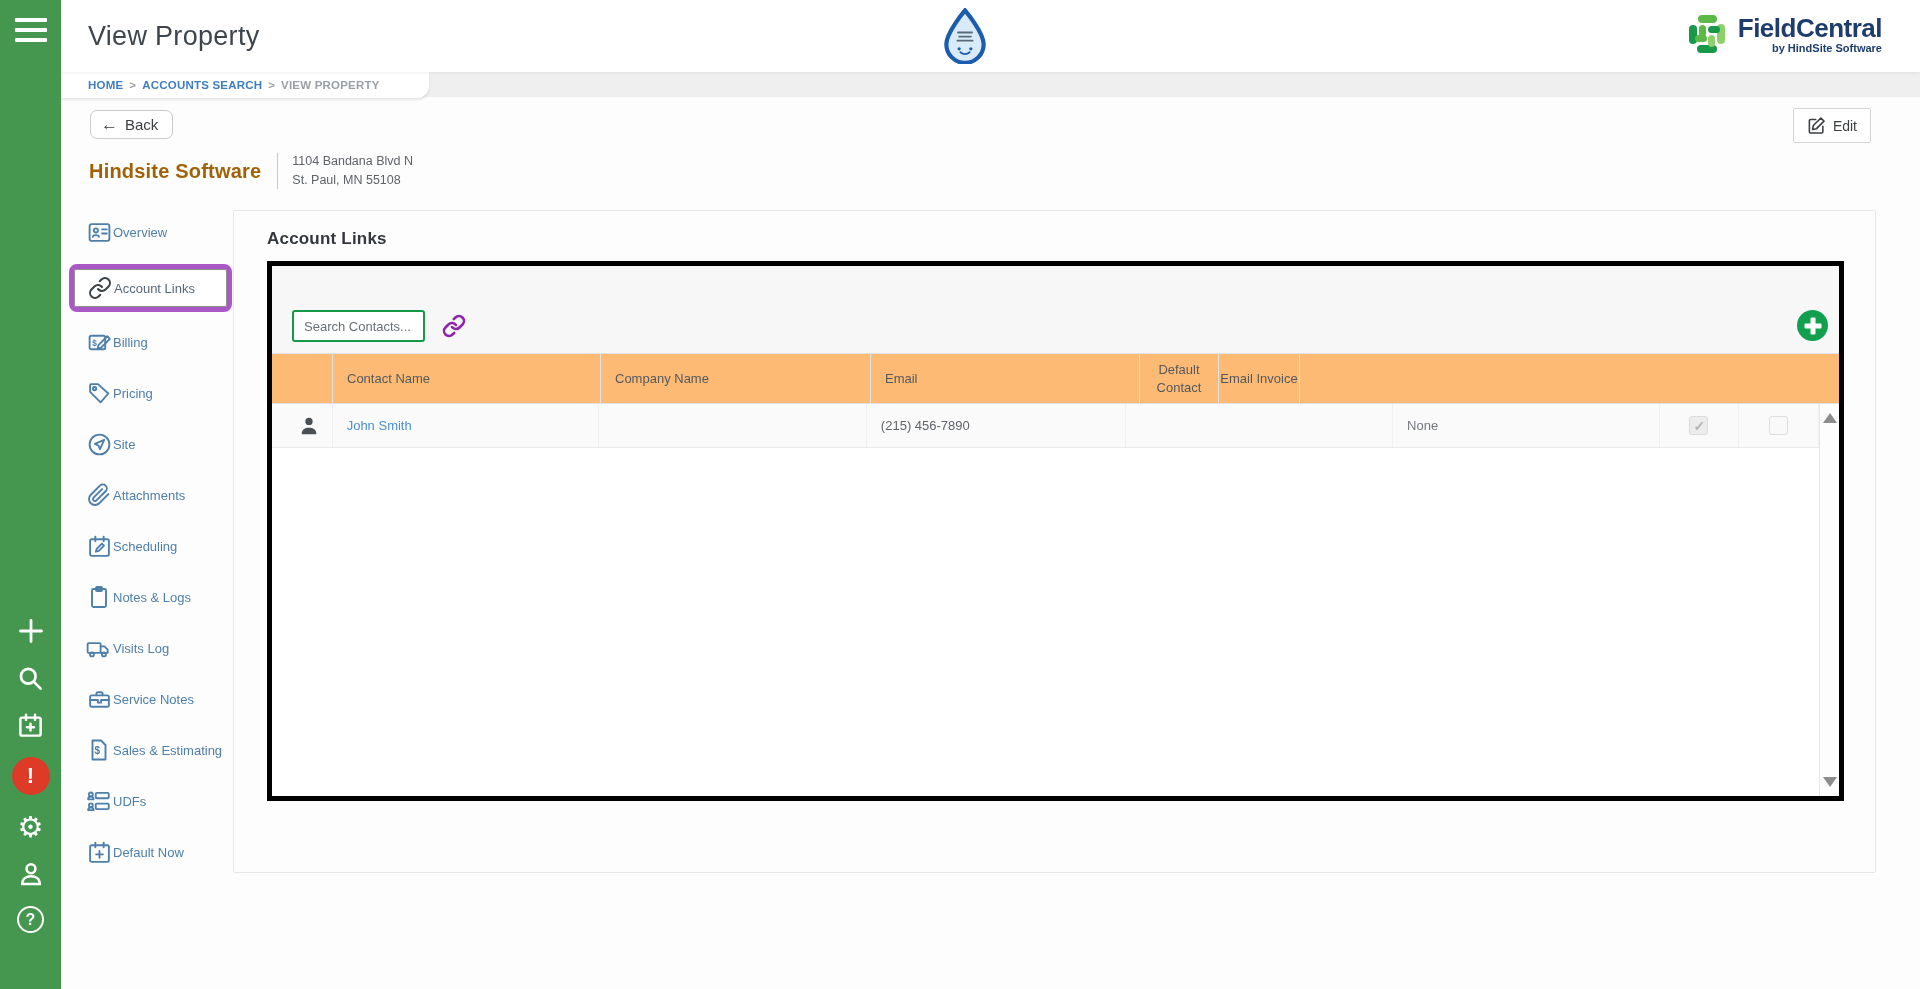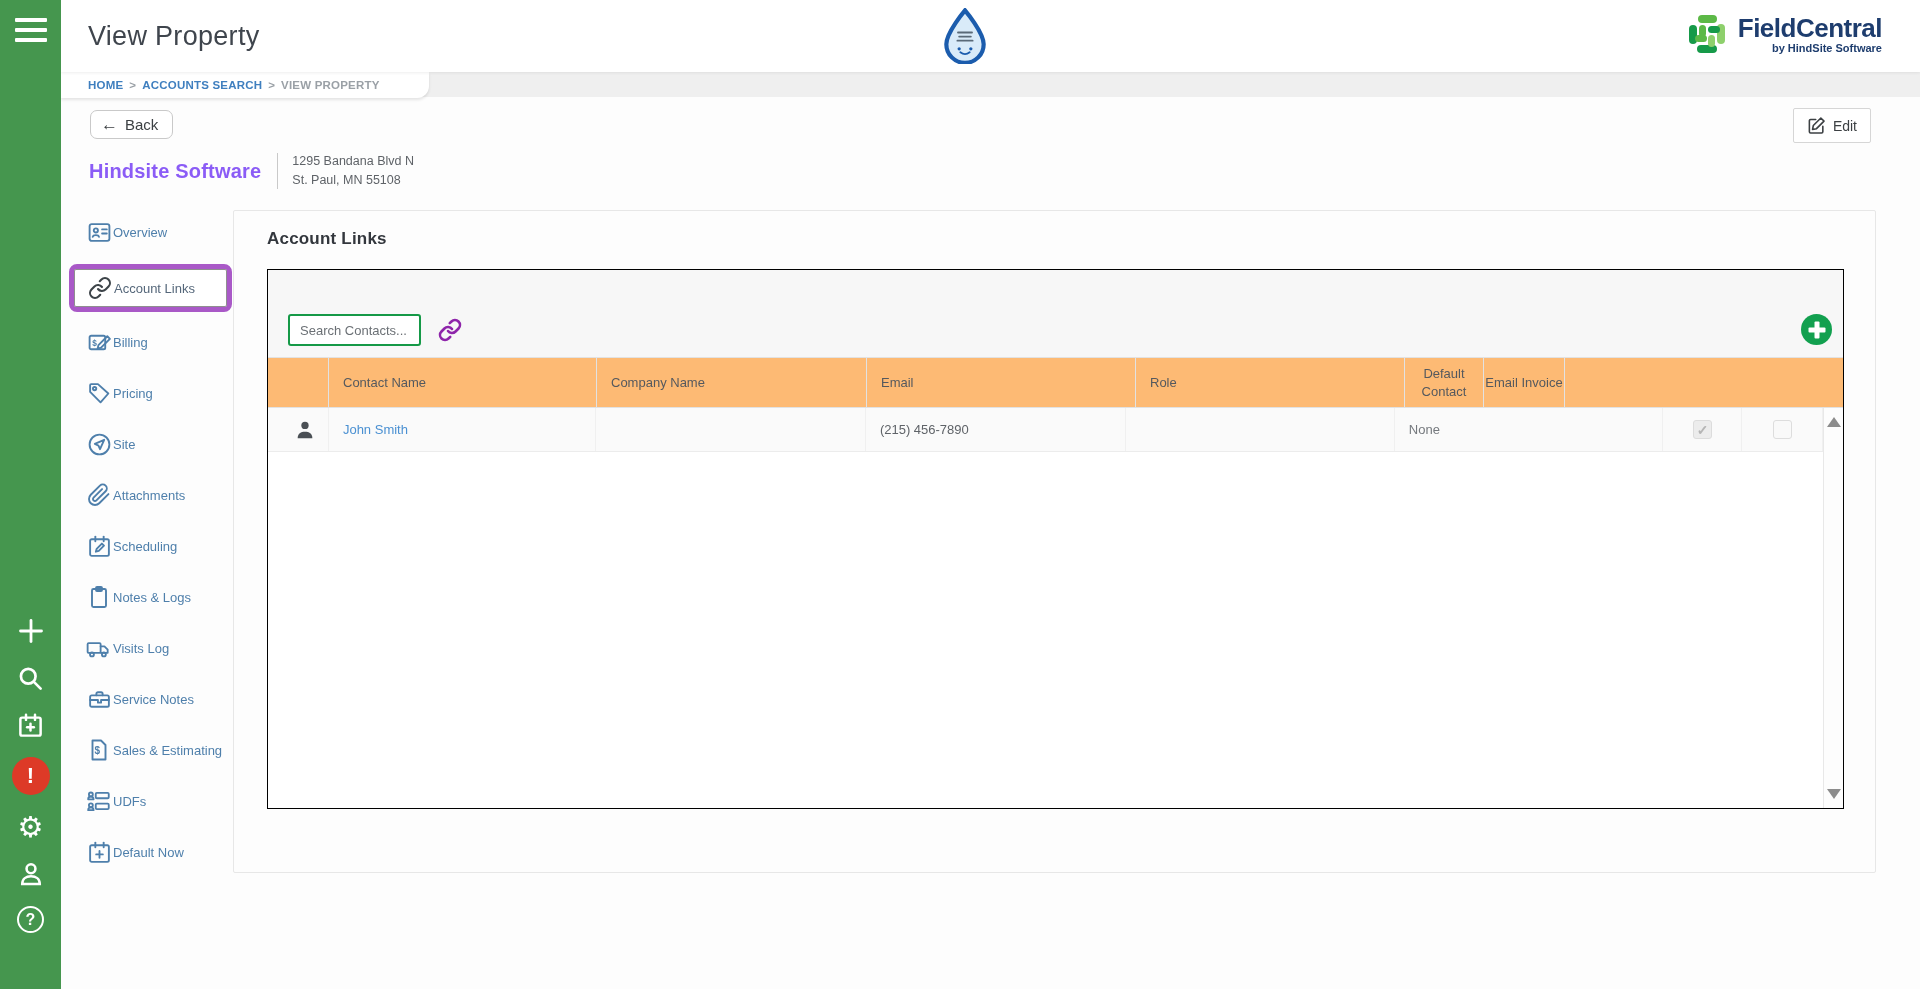--- a/index.html
+++ b/index.html
@@ -52,41 +52,41 @@
   
   .content{ position:absolute; left:61px; top:97px; right:0; bottom:0; background:#fdfdfd;}
 
   .btn{ display:inline-flex; align-items:center; gap:7px; background:#fff; border:1px solid #c9c9c9;
     border-radius:7px; color:#3c4043; cursor:pointer; font-family:inherit;}
   .back-btn{ position:absolute; left:29px; top:13px; padding:5px 14px 5px 10px; font-size:15px;}
   .back-arrow{ font-size:17px; line-height:1;}
   .edit-btn{ position:absolute; right:49px; top:11px; padding:7px 13px; font-size:14px; border-color:#d6d6d6; border-radius:2px;}
 
   .prop-header{ position:absolute; left:28px; top:55px; display:flex; align-items:center;}
-  .prop-name{ font-size:20px; font-weight:bold; color:#8b5cf6; letter-spacing:.2px;}
+  .prop-name{ font-size:20px; font-weight:bold; color:#a16207; letter-spacing:.2px;}
   .prop-divider{ width:1px; height:36px; background:#c9c9c9; margin:0 14px 0 16px;}
   .prop-address{ font-size:12.5px; color:#5f6368; line-height:1.55;}
 
   
   .nav{ position:absolute; left:25px; top:120px; width:150px;}
   .nav-item{ display:flex; align-items:center; gap:1px; height:30px; margin-bottom:21px;
     color:var(--navblue); font-size:13px; cursor:pointer; white-space:nowrap;}
   .nav-item .nav-ic{ width:26px; height:26px; flex:0 0 26px; display:flex; align-items:center; justify-content:center;}
   .nav-active-box{ border:5px solid var(--purple); border-radius:8px; background:#fff; margin:-4px 0 15px -17px;
     width:163px;}
   .nav-active-box .nav-item{ border:1px solid #8f8f8f; border-radius:2px; margin:0; height:38px;
     padding-left:12px; background:#fff; color:#55677a;}
   .nav-active-box .nav-ic{ color:#3d4449;}
 
   
   .card{ position:absolute; left:172px; top:113px; right:44px; height:663px; background:#fdfdfd;
     border:1px solid #e7e7e7; border-radius:2px;}
   .card-title{ margin:18px 0 0 33px; font-size:17px; font-weight:bold; color:#33373d; letter-spacing:.2px;}
-  .panel{ position:absolute; left:33px; right:31px; top:58px; height:540px; background:#fff;
-    border:1px solid #000000;}
+  .panel{ position:absolute; left:33px; right:31px; top:50px; height:540px; background:#fff;
+    border:5px solid #000000;}
   .panel-top{ position:absolute; left:0; right:0; top:0; height:87px; background:#f7f7f7;}
   .search-input{ position:absolute; left:20px; top:44px; width:133px; height:32px; border:2px solid var(--sgreen);
     border-radius:3px; background:#fff; font-family:inherit; font-size:13px; color:#3f454d; padding:0 10px; outline:none;}
   .search-input::placeholder{ color:#6b7075;}
   .link-btn{ position:absolute; left:170px; top:48px; width:24px; height:24px; color:var(--lpurple); cursor:pointer;}
   .add-btn{ position:absolute; right:11px; top:44px; width:31px; height:31px; border-radius:50%;
     background:var(--agreen); border:none; cursor:pointer;}
   .add-btn::before, .add-btn::after{ content:""; position:absolute; background:#fff; left:50%; top:50%;}
   .add-btn::before{ width:17px; height:5px; transform:translate(-50%,-50%); border-radius:1px;}
   .add-btn::after{ width:5px; height:17px; transform:translate(-50%,-50%); border-radius:1px;}
@@ -225,21 +225,21 @@
           <path d="M17.5 2.5l4 4L12 16l-5 1 1-5z"></path>
         </svg>
     </span>
     <span>Edit</span>
   </button>
 
   <div class="prop-header">
     <span class="prop-name">Hindsite Software</span>
     <span class="prop-divider"></span>
     <div class="prop-address">
-      <div>1295 Bandana Blvd N</div>
+      <div>1104 Bandana Blvd N</div>
       <div>St. Paul, MN 55108</div>
     </div>
   </div>
 
   <nav class="nav">
 
     <div class="nav-item">
       <span class="nav-ic">
         <svg width="25" height="25" viewBox="0 0 24 24" fill="none" stroke="currentColor" stroke-width="1.8" stroke-linecap="round">
             <rect x="2.5" y="4" width="19" height="16" rx="2"></rect>
@@ -403,21 +403,20 @@
       </span>
 
       <button class="add-btn"></button>
 
       <div class="tbl">
         <div class="tr th-row">
           <div class="th c-av"></div>
           <div class="th c-contact">Contact Name</div>
           <div class="th c-company">Company Name</div>
           <div class="th c-email">Email</div>
-          <div class="th c-role">Role</div>
           <div class="th c-def center">Default Contact</div>
           <div class="th c-inv center">Email Invoice</div>
           <div class="th c-scroll"></div>
         </div>
 
         <div class="tr td-row">
           <div class="td c-av">
             <span class="avatar-ic">
               <svg width="22" height="22" viewBox="0 0 24 24" fill="currentColor">
                   <circle cx="12" cy="7" r="4"></circle>

